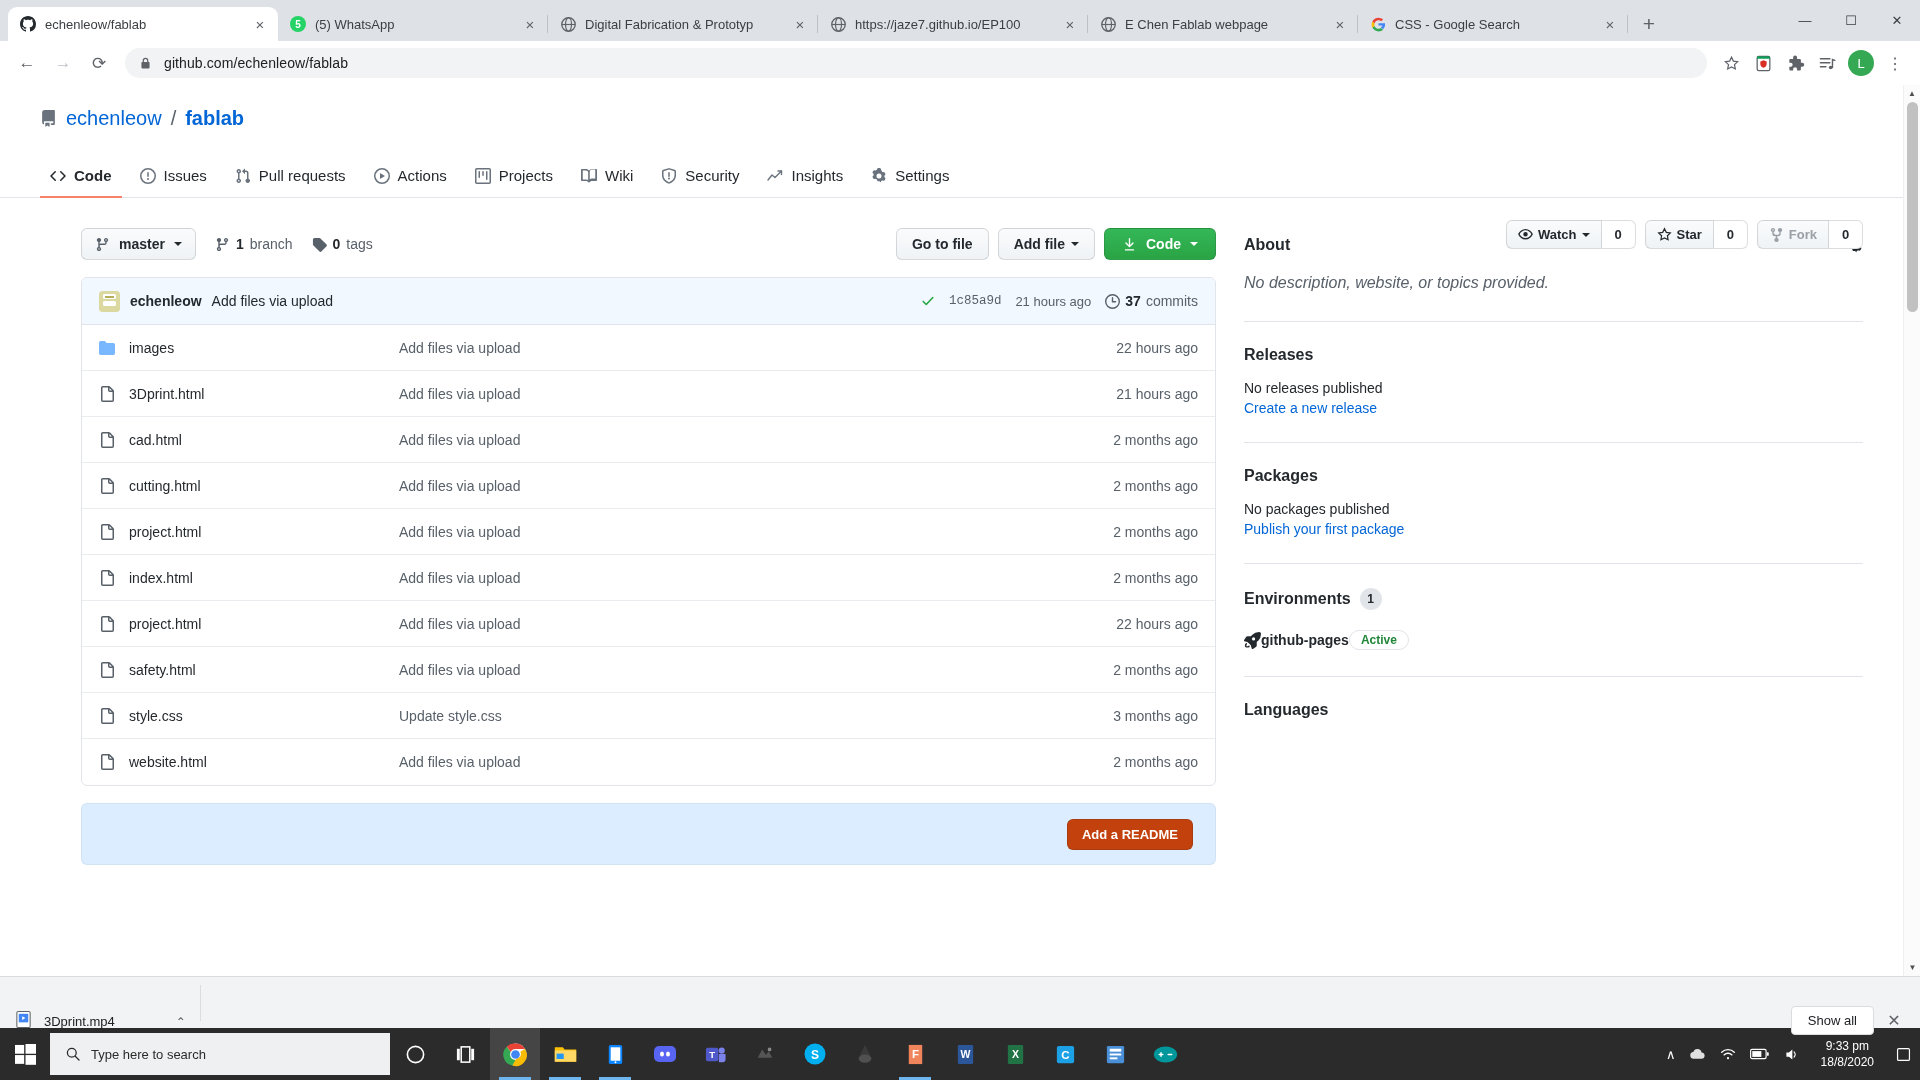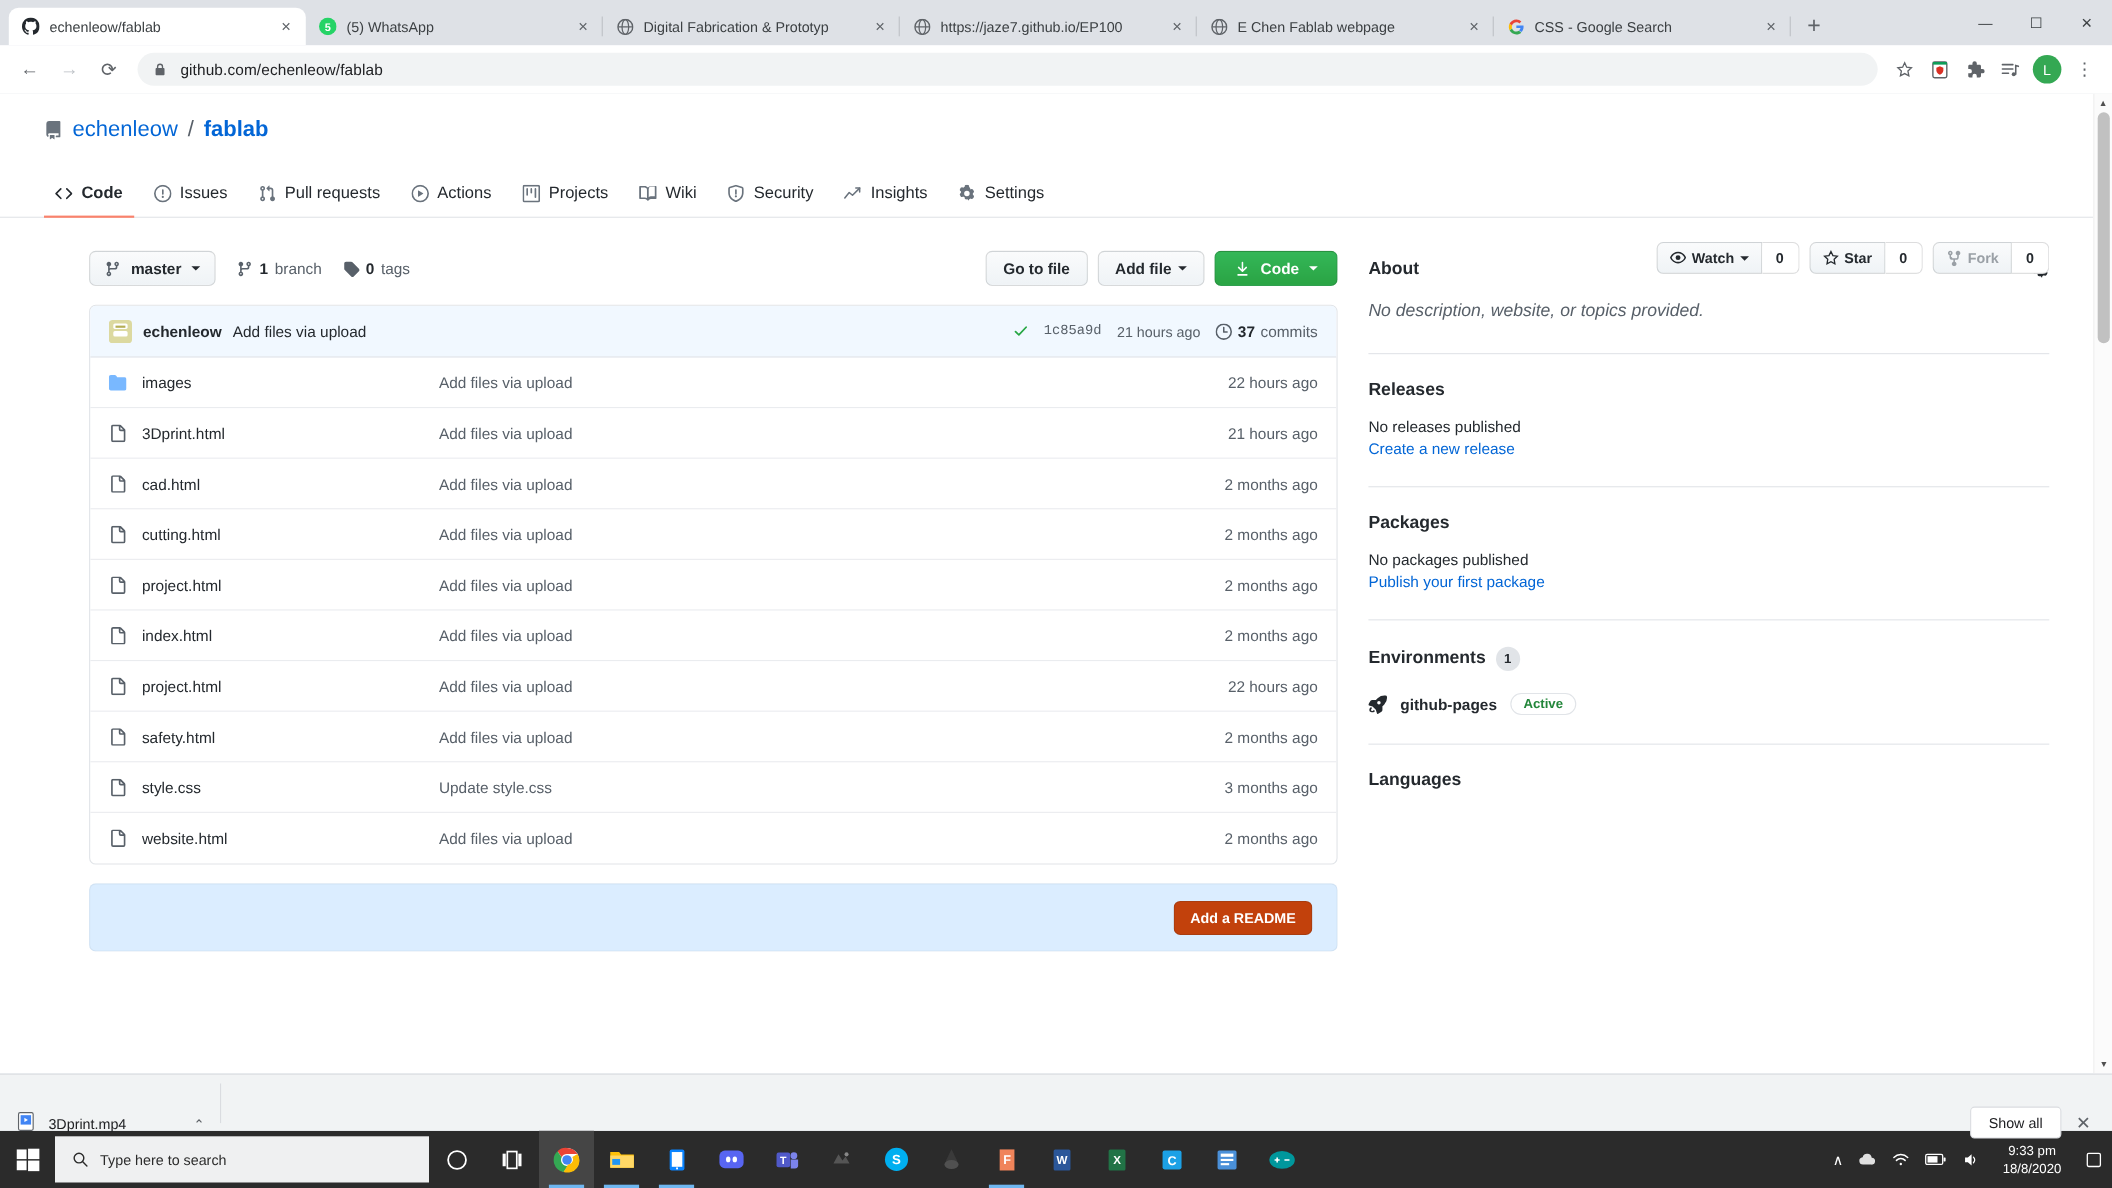--- a/index.html
+++ b/index.html
@@ -156,21 +156,21 @@
   
   .side-h { display:flex; align-items:center; font-size:16px; font-weight:600; color:#24292e; }
   .side-h .gear { margin-left:auto; color:#24292e; display:flex; }
   .side-desc { margin-top:17px; font-style:italic; color:#586069; font-size:16px; line-height:1.5; }
   .side-sep { border-top:1px solid #e1e4e8; margin:26px 0 24px 0; }
   .side-txt { font-size:14px; color:#24292e; }
   .side-link { font-size:14px; color:#0366d6; text-decoration:none; display:block; margin-top:4px; }
   .counter { display:inline-flex; align-items:center; justify-content:center; min-width:22px; height:22px;
              padding:0 7px; background:#e1e4e8; border-radius:11px; font-size:12px; font-weight:600;
              color:#24292e; margin-left:9px; }
-  .envrow { display:flex; align-items:center; gap:12px; margin-top:20px; }
+  .envrow { display:flex; align-items:center; margin-top:20px; }
   .envrow .envname { font-size:14px; font-weight:600; color:#24292e; }
   .badge-active { border:1px solid #e1e4e8; border-radius:12px; padding:2px 11px; font-size:12px; color:#22863a;font-weight:bold; }
 
   
   .dlbar { height:52px; background:#f1f3f4; border-top:1px solid #dadce0; display:flex; align-items:center; position:relative; }
   .dlitem { display:flex; align-items:flex-end; gap:11px; padding:0 14px; height:52px; }
   .dlitem .fic { width:19px;height:19px; display:flex; align-items:center; justify-content:center; }
   .dlitem .fname { font-size:13px; color:#202124; }
   .dlitem .chev { margin-left:50px; color:#5f6368; font-size:12px; }
   .dlsep { width:1px; height:36px; background:#dadce0; }

